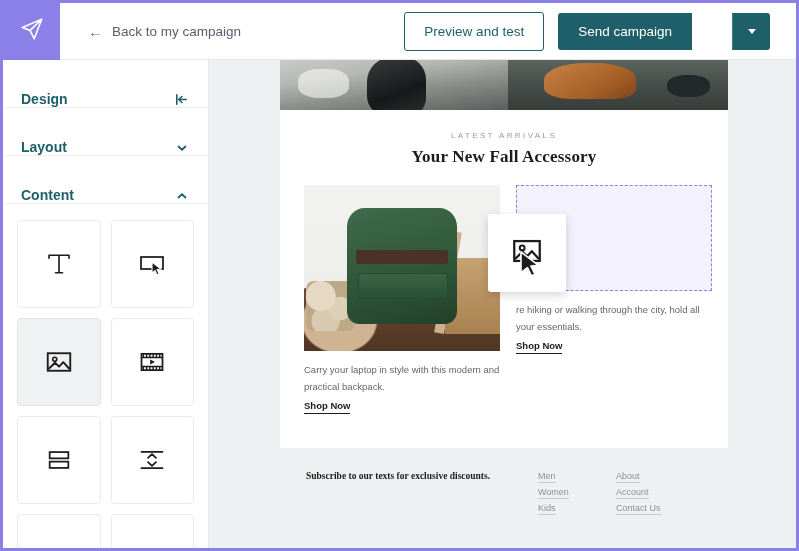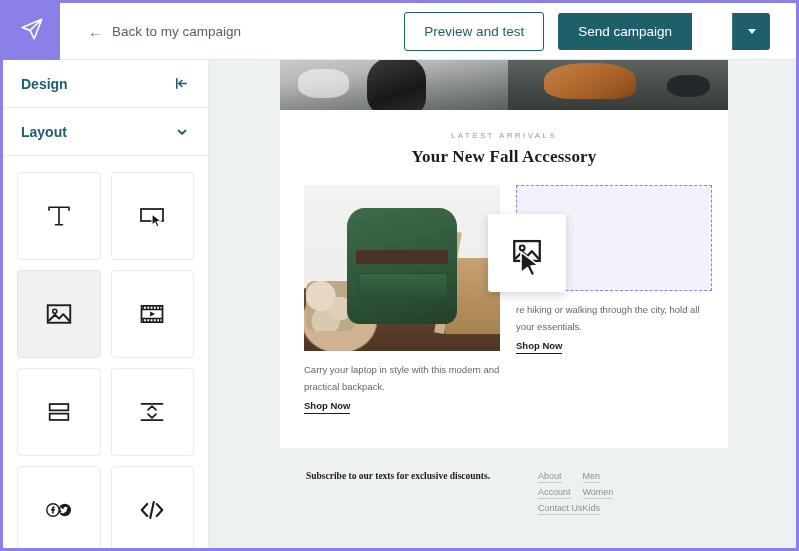--- a/index.html
+++ b/index.html
@@ -74,21 +74,21 @@
   
   .sidebar {
     position: absolute; top: 57px; left: 0;
     width: 206px; height: 491px;
     background: #ffffff;
     border-right: 1px solid #e6e8ec;
     overflow: hidden;
   }
   .side-section {
     height: 48px;
-    display: flex; align-items: center; justify-content: space-between;
+    display: flex; align-items: flex-end; justify-content: space-between;
     padding: 0 19px 0 18px;
     border-bottom: 1px solid #ebedf0;
     cursor: pointer;
   }
   .side-section .title {
     color: #1e5f69; font-size: 14px; font-weight: bold;
   }
   .ico-teal { color: #1e5f69; display: flex; align-items: center; }
 
   .tile-grid {
@@ -319,20 +319,28 @@
 
     <div class="side-section">
       <span class="title">Layout</span>
       <span class="ico-teal">
         <svg width="14" height="14" viewBox="0 0 16 16" fill="none">
           <path d="M4 6.3L8 10l4-3.7" stroke="#1e5f69" stroke-width="2" stroke-linecap="round" stroke-linejoin="round"></path>
         </svg>
       </span>
     </div>
 
+    <div class="side-section">
+      <span class="title">Content</span>
+      <span class="ico-teal">
+        <svg width="14" height="14" viewBox="0 0 16 16" fill="none">
+          <path d="M4 9.7L8 6l4 3.7" stroke="#1e5f69" stroke-width="2" stroke-linecap="round" stroke-linejoin="round"></path>
+        </svg>
+      </span>
+    </div>
 
     <div class="tile-grid">
 
       <div class="tile">
         <span>
           <svg width="30" height="30" viewBox="0 0 24 24" fill="none">
             <path d="M4 5h16M4 5v2.4M20 5v2.4M12 5v14M9.2 19h5.6" stroke="#1c1c1c" stroke-width="1.3" stroke-linecap="round"></path>
           </svg>
         </span>
       </div>
@@ -465,29 +473,29 @@
           <span class="shop-now">Shop Now</span>
         </div>
 
       </div>
 
       <div class="email-pad"></div>
     </div>
 
     <div class="footer">
       <div class="foot-head">Subscribe to our texts for exclusive discounts.</div>
+      <div class="foot-col c1">
+        <span class="foot-link">Men</span>
+        <span class="foot-link">Women</span>
+        <span class="foot-link">Kids</span>
+      </div>
       <div class="foot-col c2">
         <span class="foot-link">About</span>
         <span class="foot-link">Account</span>
         <span class="foot-link">Contact Us</span>
-      </div>
-      <div class="foot-col c1">
-        <span class="foot-link">Men</span>
-        <span class="foot-link">Women</span>
-        <span class="foot-link">Kids</span>
       </div>
     </div>
 
   </div>
 
   <div class="ghost">
     <span>
       <svg width="34" height="34" viewBox="0 0 24 24" fill="none">
         <rect x="3" y="5" width="18" height="14" stroke="#1c1c1c" stroke-width="1.6"></rect>
         <circle cx="8.6" cy="9.8" r="1.7" stroke="#1c1c1c" stroke-width="1.4"></circle>

